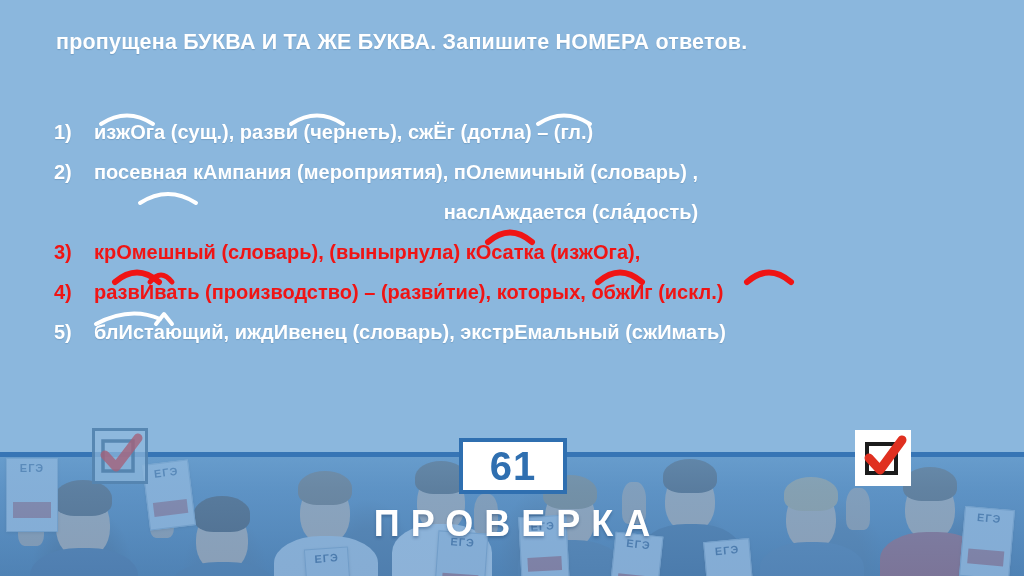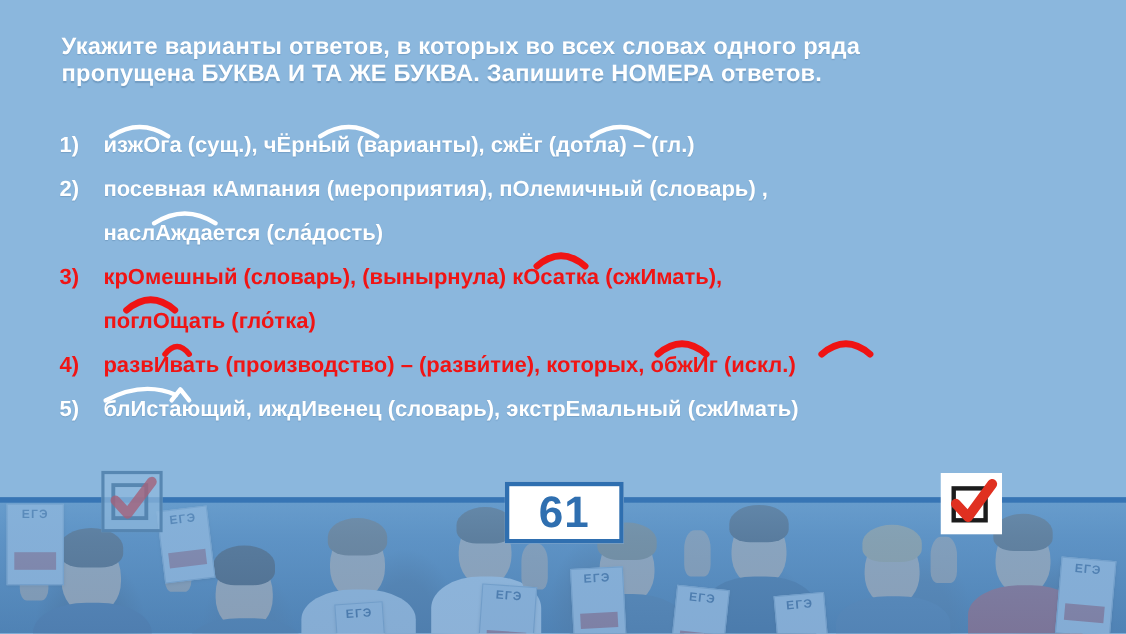--- a/index.html
+++ b/index.html
@@ -238,30 +238,29 @@
     <div class="ph-book" style="left:706px; top:110px; width:46px; height:66px; transform:rotate(-5deg);">ЕГЭ</div>
     <div class="ph-book" style="left:962px; top:78px;  width:50px; height:70px; transform:rotate(5deg);">ЕГЭ</div>
     <div class="ph-book" style="left:306px; top:118px; width:44px; height:62px; transform:rotate(-4deg);">ЕГЭ</div>
 
     <div class="photo-tint"></div>
     <div class="band-topstrip"></div>
     <div class="band-rule"></div>
   </div>
 
   <div class="heading">
-    <div>Укажите варианты ответов, в которых во всех словах одного ряда</div>
     <div>пропущена БУКВА И ТА ЖЕ БУКВА. Запишите НОМЕРА ответов.</div>
   </div>
 
   <div class="answers">
 
     <div class="ans-row ans-white">
       <span class="ans-num">1)</span>
       <span class="ans-text">
-        <span>изжОга (сущ.), чЁрный (варианты), сжЁг (дотла) – (гл.)</span>
+        <span>изжОга (сущ.), разви (чернеть), сжЁг (дотла) – (гл.)</span>
         <span class="arc" style="left:5px; top:-2px;">
           <svg width="56" height="16" viewBox="0 0 56 16">
               <path d="M2 14 Q28 -3 54 14" stroke="#ffffff" stroke-width="4" fill="none" stroke-linecap="round"></path>
             </svg>
         </span>
         <span class="arc" style="left:195px; top:-2px;">
           <svg width="56" height="16" viewBox="0 0 56 16">
               <path d="M2 14 Q28 -3 54 14" stroke="#ffffff" stroke-width="4" fill="none" stroke-linecap="round"></path>
             </svg>
         </span>
@@ -270,42 +269,41 @@
               <path d="M2 14 Q28 -3 54 14" stroke="#ffffff" stroke-width="4" fill="none" stroke-linecap="round"></path>
             </svg>
         </span>
       </span>
     </div>
 
     <div class="ans-row ans-white">
       <span class="ans-num">2)</span>
       <span class="ans-text">
         <span>посевная кАмпания (мероприятия), пОлемичный (словарь) ,</span>
-        <div class="ans-cont" style="margin-left:-40px; padding-left:40px; position:relative;">
+        <div class="ans-cont" style="margin-left:-40px; padding-left:40px; position:relative;text-align:right;">
           <span>наслАждается (сла́дость)</span>
           <span class="arc" style="left:84px; top:-3px;">
             <svg width="60" height="16" viewBox="0 0 60 16">
                 <path d="M2 14 Q30 -4 58 14" stroke="#ffffff" stroke-width="4" fill="none" stroke-linecap="round"></path>
               </svg>
           </span>
         </div>
       </span>
     </div>
 
     <div class="ans-row ans-red">
       <span class="ans-num">3)</span>
       <span class="ans-text">
-        <span>крОмешный (словарь), (вынырнула) кОсатка (сжИмать),</span>
+        <span>крОмешный (словарь), (вынырнула) кОсатка (изжОга),</span>
         <span class="arc" style="left:392px; top:-4px;">
           <svg width="48" height="16" viewBox="0 0 48 16">
               <path d="M2 14 Q24 -5 46 14" stroke="#f01414" stroke-width="6" fill="none" stroke-linecap="round"></path>
             </svg>
         </span>
         <div class="ans-cont" style="margin-left:-40px; padding-left:40px; position:relative;">
-          <span>поглОщать (гло́тка)</span>
           <span class="arc" style="left:59px; top:-4px;">
             <svg width="48" height="16" viewBox="0 0 48 16">
                 <path d="M2 14 Q24 -5 46 14" stroke="#f01414" stroke-width="6" fill="none" stroke-linecap="round"></path>
               </svg>
           </span>
         </div>
       </span>
     </div>
 
     <div class="ans-row ans-red">
@@ -359,14 +357,15 @@
       <rect x="0" y="0" width="56" height="56" fill="#ffffff"></rect>
       <rect x="12" y="14" width="29" height="29" fill="none" stroke="#1c1c1c" stroke-width="4"></rect>
       <path d="M14 28 L25 40 L47 10" stroke="#e03020" stroke-width="9" fill="none" stroke-linecap="round" stroke-linejoin="round"></path>
     </svg>
   </div>
 
   <div class="badge34">
     <span>61</span>
   </div>
 
+  <div class="provtitle">ПРОВЕРКА</div>
 
 </div>
 
 </body></html>

